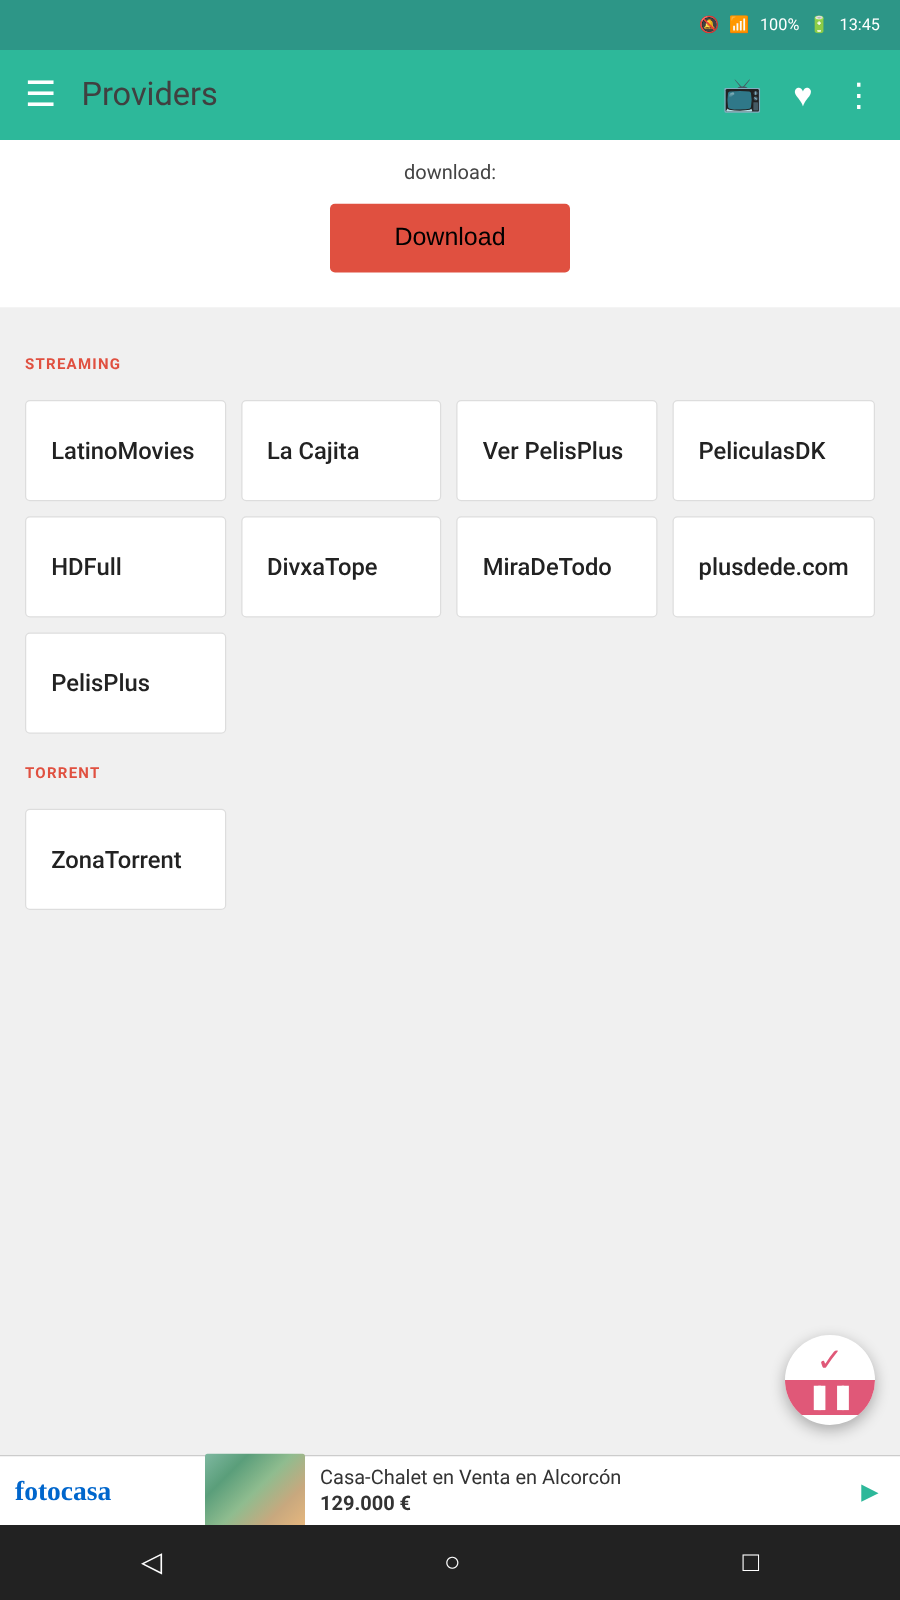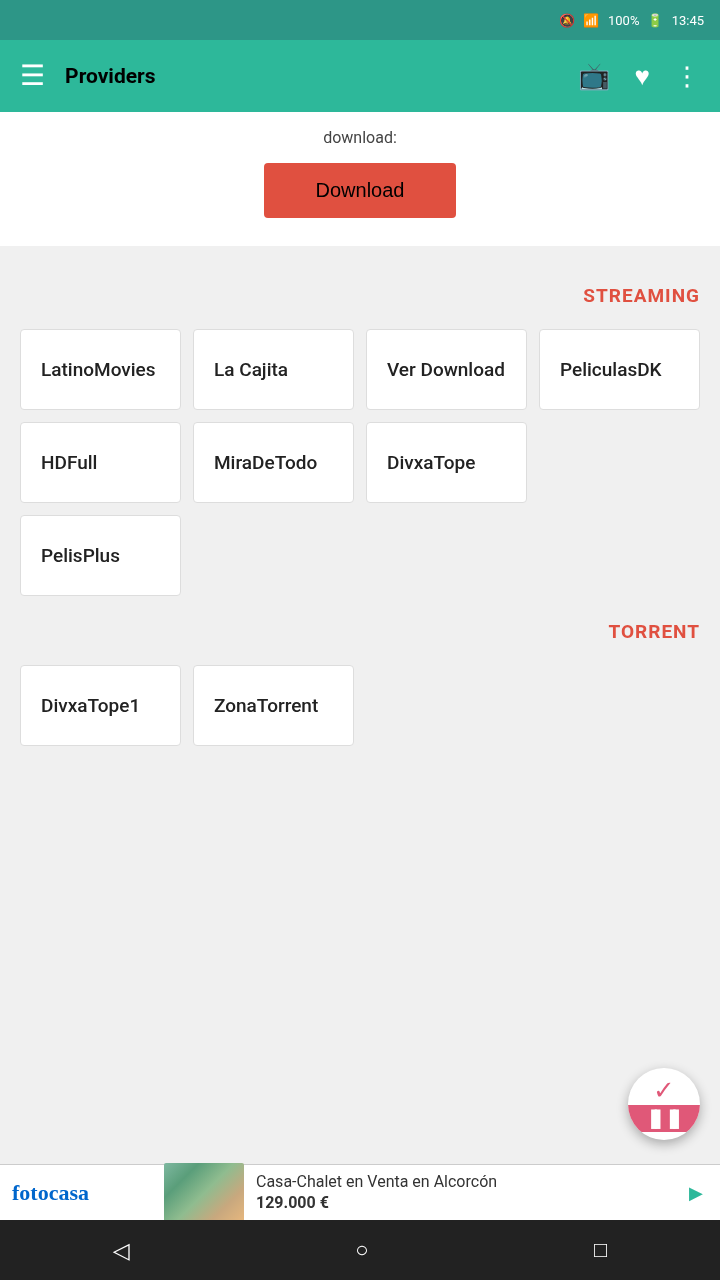--- a/index.html
+++ b/index.html
@@ -40,23 +40,23 @@
       color: white;
     }
     .app-bar-menu {
       font-size: 28px;
       cursor: pointer;
       margin-right: 20px;
       line-height: 1;
     }
     .app-bar-title {
       flex: 1;
-      font-size: 21px;
-      font-weight: bold;
-      color: #000000;
+      font-size: 26px;
+      font-weight: normal;
+      color: #404040;
     }
     .app-bar-actions {
       display: flex;
       align-items: center;
       gap: 24px;
     }
     .app-bar-icon {
       font-size: 26px;
       cursor: pointer;
       color: white;
@@ -85,26 +85,25 @@
       border-radius: 4px;
       cursor: pointer;
       text-transform: none;
     }
 
     
     .section {
       padding: 24px 20px 8px;
     }
     .section-label {
-      font-size: 19px;
+      font-size: 12px;
       font-weight: bold;
       color: #e05040;
       letter-spacing: 1px;
       margin-bottom: 14px;
-      text-align: right;
     }
 
     
     .provider-grid {
       display: grid;
       grid-template-columns: 1fr 1fr 1fr 1fr;
       gap: 12px;
       padding: 0 20px;
     }
     .provider-item {
@@ -269,47 +268,47 @@
 </div>
 
 <div class="provider-grid">
   <div class="provider-item">
     <span>LatinoMovies</span>
   </div>
   <div class="provider-item">
     <span>La Cajita</span>
   </div>
   <div class="provider-item">
-    <span>Ver Download</span>
+    <span>Ver PelisPlus</span>
   </div>
   <div class="provider-item">
     <span>PeliculasDK</span>
   </div>
   <div class="provider-item">
     <span>HDFull</span>
   </div>
   <div class="provider-item">
+    <span>DivxaTope</span>
+  </div>
+  <div class="provider-item">
     <span>MiraDeTodo</span>
   </div>
   <div class="provider-item">
-    <span>DivxaTope</span>
+    <span>plusdede.com</span>
   </div>
   <div class="provider-item full-width">
     <span>PelisPlus</span>
   </div>
 </div>
 
 <div class="section">
   <div class="section-label">TORRENT</div>
 </div>
 
 <div class="provider-grid">
-  <div class="provider-item">
-    <span>DivxaTope1</span>
-  </div>
   <div class="provider-item">
     <span>ZonaTorrent</span>
   </div>
 </div>
 
 <div class="bottom-spacer"></div>
 
 <div class="fab">
   <span class="fab-check">✓</span>
   <div class="fab-bar">

